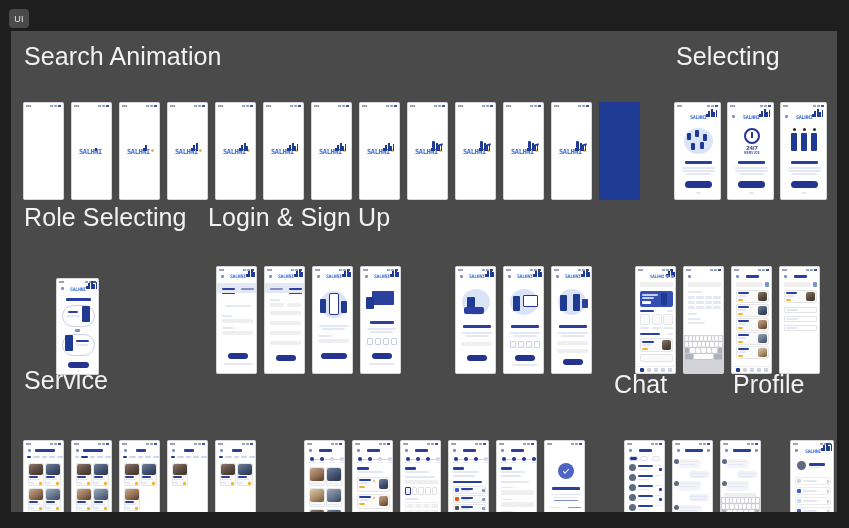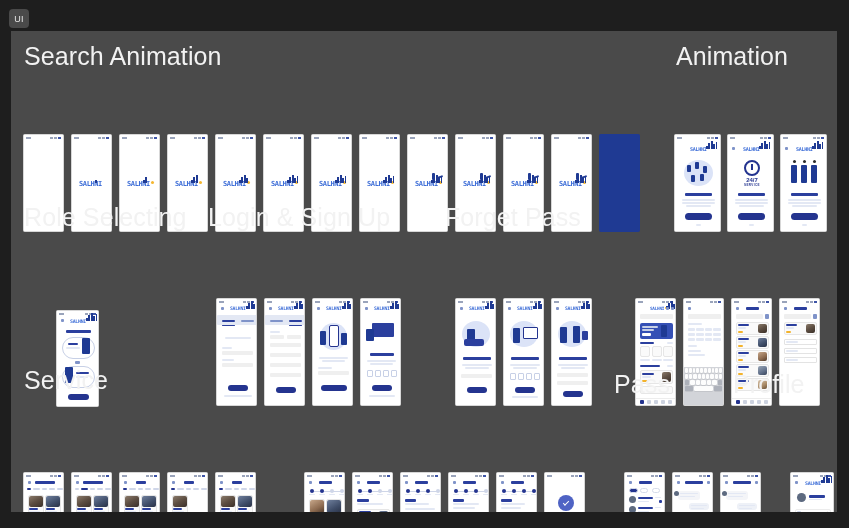--- a/index.html
+++ b/index.html
@@ -37,21 +37,20 @@
     white-space: nowrap;
   }
 
   
   .phone {
     position: absolute;
     background: #ffffff;
     border: 1px solid #d7d7d7;
     overflow: hidden;
     border-radius: 1.5px;
-    margin-top: 32px;
   }
   .phone.solid { background: #1f3a93; border-color: #1f3a93; }
 
   
   .statusbar {
     position: absolute; left: 0; right: 0; top: 0;
     height: 5px;
     display: flex; align-items: center; justify-content: space-between;
     padding: 0 2px;
   }
@@ -126,21 +125,21 @@
 
 <div id="root">
 
   <div class="ui-badge">
     <span>UI</span>
   </div>
 
   <div class="panel">
 
     <div class="section-title" style="left:13px;top:11px">Search Animation</div>
-    <div class="section-title" style="left:665px;top:11px">Animation</div>
+    <div class="section-title" style="left:665px;top:11px">Selecting</div>
 
     <div id="splash-row">
         <div class="phone" style="left: 12px; top: 71px; width: 41px; height: 98px;">
           <div class="statusbar">
             <div class="sb-l">
               <span class="sb-dot w"></span>
             </div>
             <div class="sb-r">
               <span class="sb-dot"></span>
               <span class="sb-dot"></span>
@@ -510,21 +509,20 @@
           <div class="bar lt" style="left: 7px; top: 64px; width: 33px; height: 1.5px;"></div>
           <div class="bar lt" style="left: 7px; top: 67px; width: 33px; height: 1.5px;"></div>
           <div class="bar lt" style="left: 11px; top: 70px; width: 25px; height: 1.5px;"></div>
           <div class="btn-pill" style="left: 10px; top: 78px; width: 27px; height: 7px;"></div>
           <div class="bar lt" style="left: 21px; top: 89px; width: 5px; height: 1.5px;"></div>
         </div>
       </div>
 
     <div class="section-title" style="left:13px;top:172px">Role Selecting</div>
     <div class="section-title" style="left:197px;top:172px">Login &amp; Sign Up</div>
-    <div class="section-title" style="left:434px;top:172px">Forget Pass</div>
 
     <div id="row2">
         <div class="phone" style="left: 45px; top: 247px; width: 43px; height: 97px;">
           <div class="statusbar">
             <div class="sb-l">
               <span class="sb-dot w"></span>
             </div>
             <div class="sb-r">
               <span class="sb-dot"></span>
               <span class="sb-dot"></span>
@@ -1000,21 +998,21 @@
           <div style="position: absolute; left: 4px; top: 40px; width: 33px; height: 6px; border: 1px solid rgb(227, 227, 227); border-radius: 1px;"></div>
           <div class="bar lt" style="left: 6px; top: 42px; width: 12px; height: 1.5px;"></div>
           <div style="position: absolute; left: 4px; top: 49px; width: 33px; height: 6px; border: 1px solid rgb(227, 227, 227); border-radius: 1px;"></div>
           <div class="bar lt" style="left: 6px; top: 51px; width: 12px; height: 1.5px;"></div>
           <div style="position: absolute; left: 4px; top: 58px; width: 33px; height: 6px; border: 1px solid rgb(227, 227, 227); border-radius: 1px;"></div>
           <div class="bar lt" style="left: 6px; top: 60px; width: 12px; height: 1.5px;"></div>
         </div>
       </div>
 
     <div class="section-title" style="left:13px;top:335px">Service</div>
-    <div class="section-title" style="left:603px;top:339px">Pass</div>
+    <div class="section-title" style="left:603px;top:339px">Chat</div>
     <div class="section-title" style="left:722px;top:339px">Profile</div>
 
     <div id="row3">
         <div class="phone" style="left: 12px; top: 409px; width: 41px; height: 100px;">
           <div class="statusbar">
             <div class="sb-l">
               <span class="sb-dot w"></span>
             </div>
             <div class="sb-r">
               <span class="sb-dot"></span>

